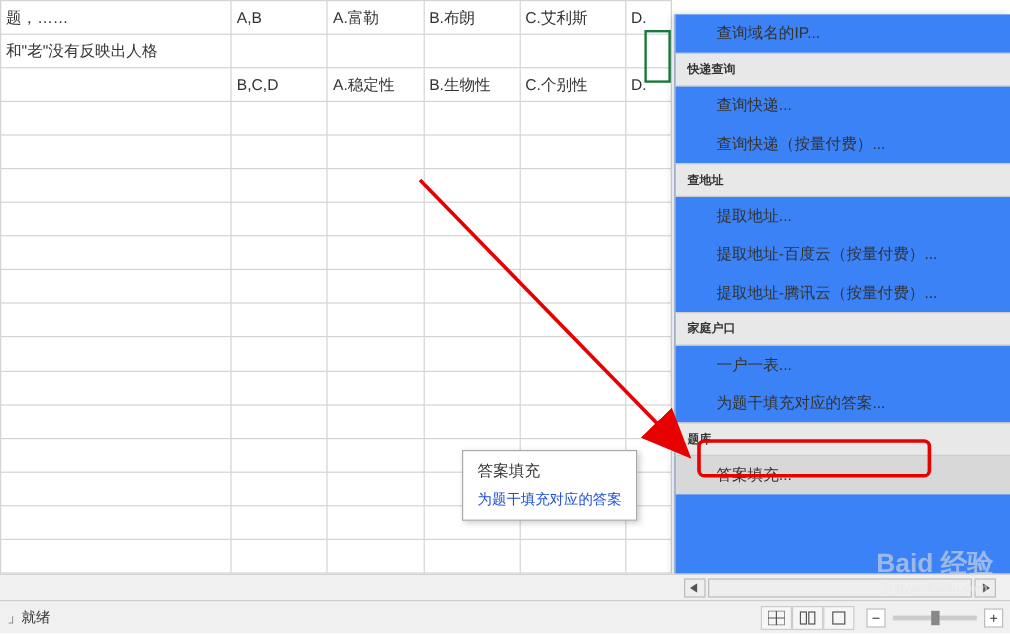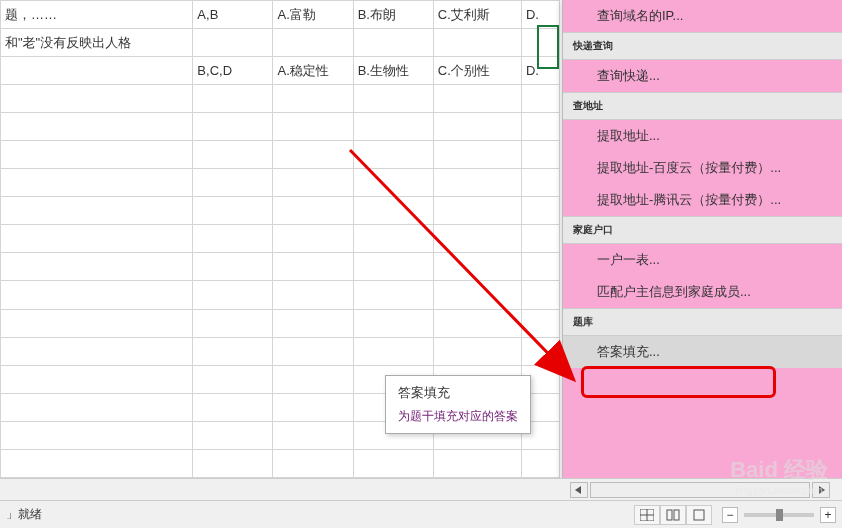--- a/index.html
+++ b/index.html
@@ -9,33 +9,33 @@
 .grid td { border: 1px solid #d4d4d4; height: 28px; padding: 0 4px; white-space: nowrap; overflow: hidden; vertical-align: middle; }
 .grid .c0 { width: 192px; }
 .grid .c1 { width: 80px; }
 .grid .c2 { width: 80px; }
 .grid .c3 { width: 80px; }
 .grid .c4 { width: 88px; }
 .grid .c5 { width: 38px; }
 
 .sel { position: absolute; top: 25px; left: 537px; width: 22px; height: 44px; border: 2px solid #1a7a3c; pointer-events: none; }
 
-.sidepanel { position: absolute; top: 0; right: 0; width: 280px; height: 490px; background: #f9a8d4; border-left: 1px solid #bbb; box-shadow: -2px 0 6px rgba(0,0,0,0.15); }
+.sidepanel { position: absolute; top: 12px; right: 0; width: 280px; height: 490px; background: #3b82f6; border-left: 1px solid #bbb; box-shadow: -2px 0 6px rgba(0,0,0,0.15); }
 .sp-header { background: #e8e8e8; font-weight: bold; padding: 6px 10px; border-top: 1px solid #ccc; border-bottom: 1px solid #ccc; font-size: 10px; }
 .sp-item { padding: 7px 10px 7px 34px; cursor: pointer; font-size: 13px; color: #333; }
 .sp-item.selected { background: #d8d8d8; }
 
 .highlight-box { position: absolute; border: 3px solid #e60000; border-radius: 6px; pointer-events: none; }
 .hl { top: 366px; left: 581px; width: 195px; height: 32px; }
 
 .arrow-svg { position: absolute; top: 130px; left: 300px; width: 300px; height: 260px; pointer-events: none; }
 
 .tooltip { position: absolute; top: 375px; left: 385px; background: #fff; border: 1px solid #aaa; padding: 8px 12px; font-size: 13px; box-shadow: 2px 2px 5px rgba(0,0,0,0.2); }
 .tooltip .tt-title { font-weight: normal; margin-bottom: 6px; }
-.tooltip .tt-desc { color: #701a75; font-size: 12px; }
+.tooltip .tt-desc { color: #1d4ed8; font-size: 12px; }
 
 .sheettab-area { position: absolute; top: 478px; left: 0; width: 842px; height: 22px; background: #f0f0f0; border-top: 1px solid #ccc; display: flex; align-items: center; }
 .sheet-scroll { margin-left: 570px; display: flex; gap: 2px; }
 .sheet-scroll .sbtn { width: 18px; height: 16px; border: 1px solid #bbb; background: #eee; font-size: 10px; display: flex; align-items: center; justify-content: center; cursor: pointer; }
 
 .statusbar { position: absolute; bottom: 0; left: 0; width: 842px; height: 28px; background: #f0f0f0; border-top: 1px solid #ccc; display: flex; align-items: center; padding: 0 6px; font-size: 12px; margin-top: 12px; }
 .statusbar .status-text { flex: 0 0 auto; }
 .statusbar .spacer { flex: 1; }
 .view-btns { display: flex; gap: 0; }
 .view-btns .vb { width: 26px; height: 20px; border: 1px solid #ccc; display: flex; align-items: center; justify-content: center; background: #f6f6f6; cursor: pointer; }
@@ -193,29 +193,30 @@
 </tbody>
 </table>
 
 <div class="sel"></div>
 
 <div class="sidepanel">
   <div class="sp-item">查询域名的IP...</div>
 
   <div class="sp-header">快递查询</div>
   <div class="sp-item">查询快递...</div>
+  <div class="sp-item">查询快递（按量付费）...</div>
 
   <div class="sp-header">查地址</div>
   <div class="sp-item">提取地址...</div>
   <div class="sp-item">提取地址-百度云（按量付费）...</div>
   <div class="sp-item">提取地址-腾讯云（按量付费）...</div>
 
   <div class="sp-header">家庭户口</div>
   <div class="sp-item">一户一表...</div>
-  <div class="sp-item">匹配户主信息到家庭成员...</div>
+  <div class="sp-item">为题干填充对应的答案...</div>
 
   <div class="sp-header">题库</div>
   <div class="sp-item selected">答案填充...</div>
 </div>
 
 <svg class="arrow-svg" viewBox="0 0 300 260">
   <defs>
     <marker id="ah" markerWidth="14" markerHeight="12" refX="12" refY="6" orient="auto">
       <path d="M0,0 L14,6 L0,12 Z" fill="#e60000"></path>
     </marker>

